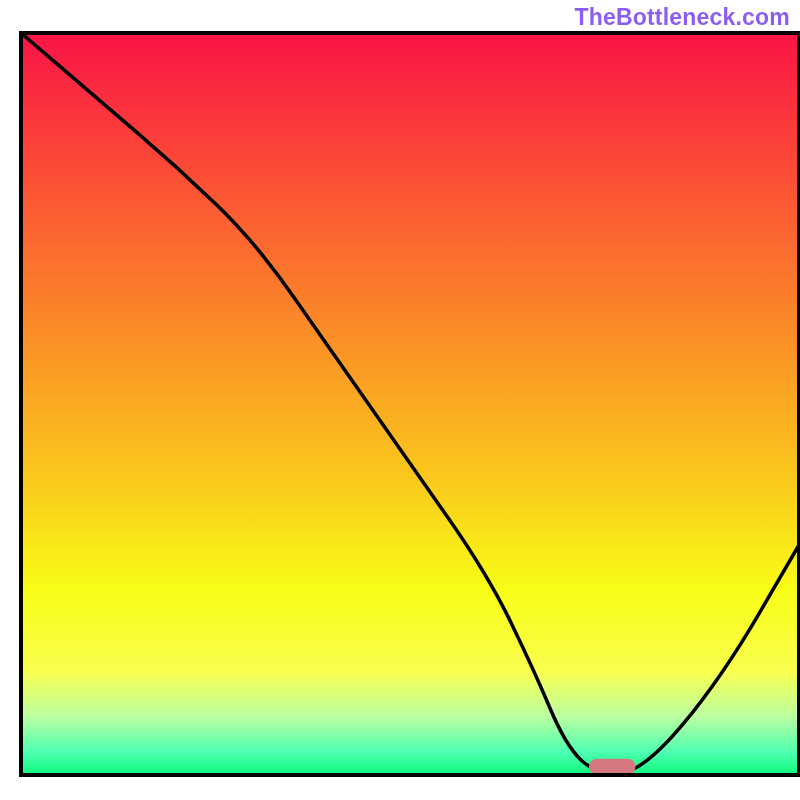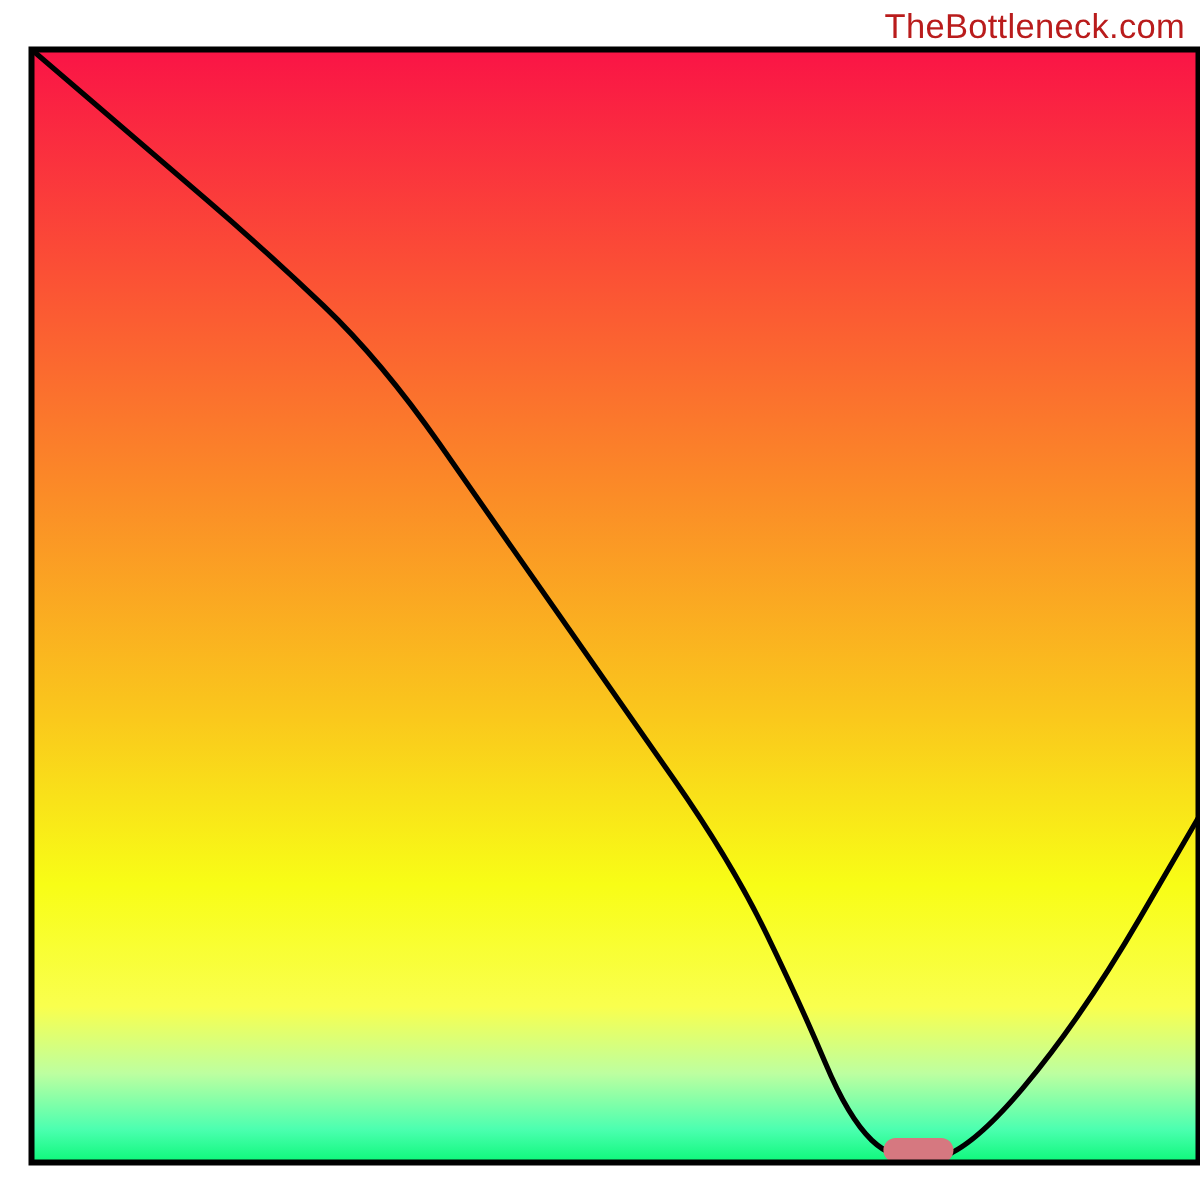--- a/index.html
+++ b/index.html
@@ -12,23 +12,23 @@
   }
   .container {
     position: relative;
     width: 800px;
     height: 800px;
   }
   .watermark {
     position: absolute;
     top: 4px;
     right: 10px;
-    color: #b91c1c;
+    color: #8b5cf6;
     font-size: 23px;
-    font-weight: 400;
+    font-weight: 700;
     letter-spacing: 0.2px;
     z-index: 10;
   }
   svg.chart {
     position: absolute;
     left: 0;
     top: 0;
     width: 800px;
     height: 800px;
   }

